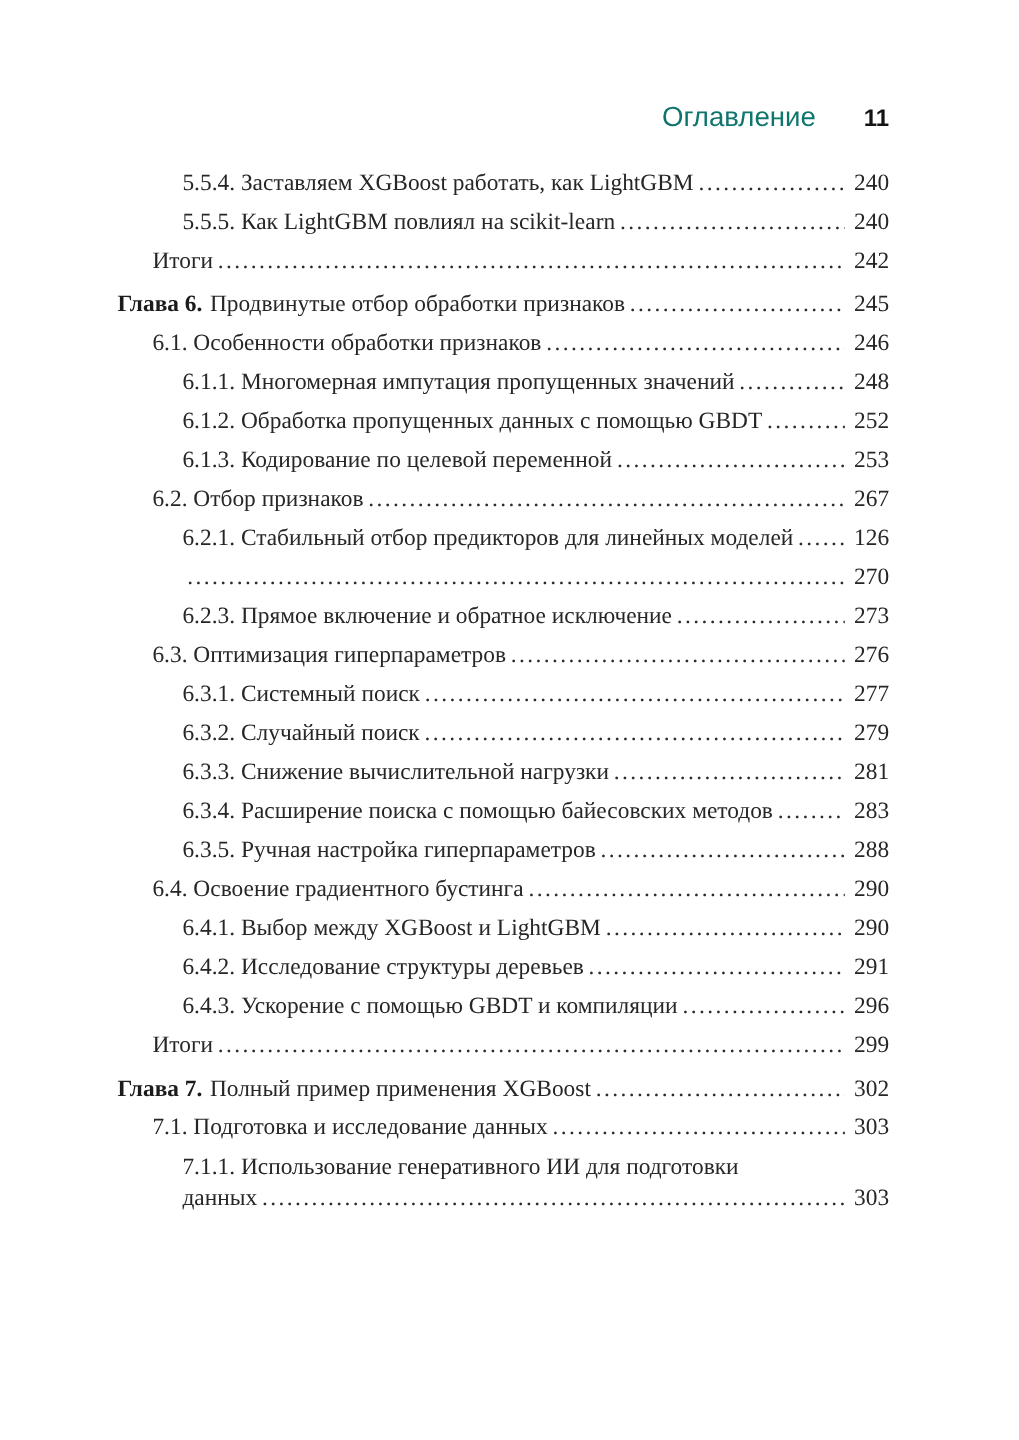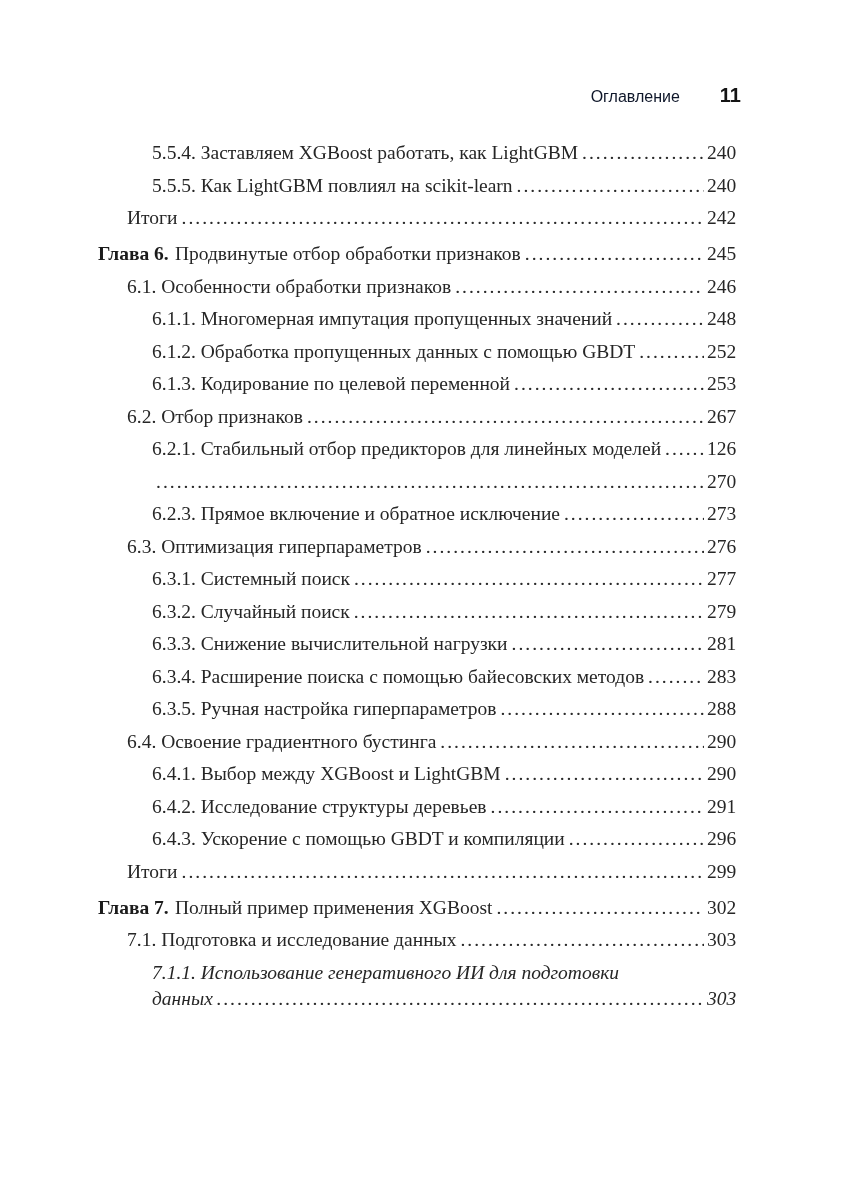--- a/index.html
+++ b/index.html
@@ -20,22 +20,22 @@
     position: absolute;
     top: 84px;
     left: 98px;
     width: 643px;
     display: flex;
     justify-content: flex-end;
     align-items: baseline;
     font-family: "Liberation Sans", sans-serif;
   }
   .running-head .head-title {
-    font-size: 16px;
-    color: #0f172a;
+    font-size: 23px;
+    color: #0f766e;
   }
   .running-head .head-pagenum {
     font-size: 20px;
     font-weight: 700;
     color: #141414;
     margin-left: 40px;
   }
   
   .toc {
     position: absolute;
@@ -47,21 +47,20 @@
     color: #262626;
   }
   .toc-entry {
     display: flex;
     align-items: baseline;
     line-height: 22px;
     margin-bottom: 10.5px;
   }
   .toc-entry.multiline {
     display: block;
-    font-style: italic;
   }
   .toc-entry .line2 {
     display: flex;
     align-items: baseline;
     margin-top: 4px;
   }
   .level-chapter   { padding-left: 0; }
   .level-section   { padding-left: 29px; }
   .level-summary   { padding-left: 29px; }
   .level-subsection{ padding-left: 54px; }
@@ -83,21 +82,21 @@
     min-width: 8px;
   }
   .leader::after {
     content: "......................................................................................................................................................................................";
     letter-spacing: 2px;
     color: #2b2b2b;
   }
   .page-num {
     flex: 0 0 auto;
     min-width: 34px;
-    text-align: left;
+    text-align: right;
     white-space: nowrap;
   }
 </style>
 </head>
 <body>
 
 <div class="book-page">
 
   <div class="running-head">
     <span class="head-title">Оглавление</span>

